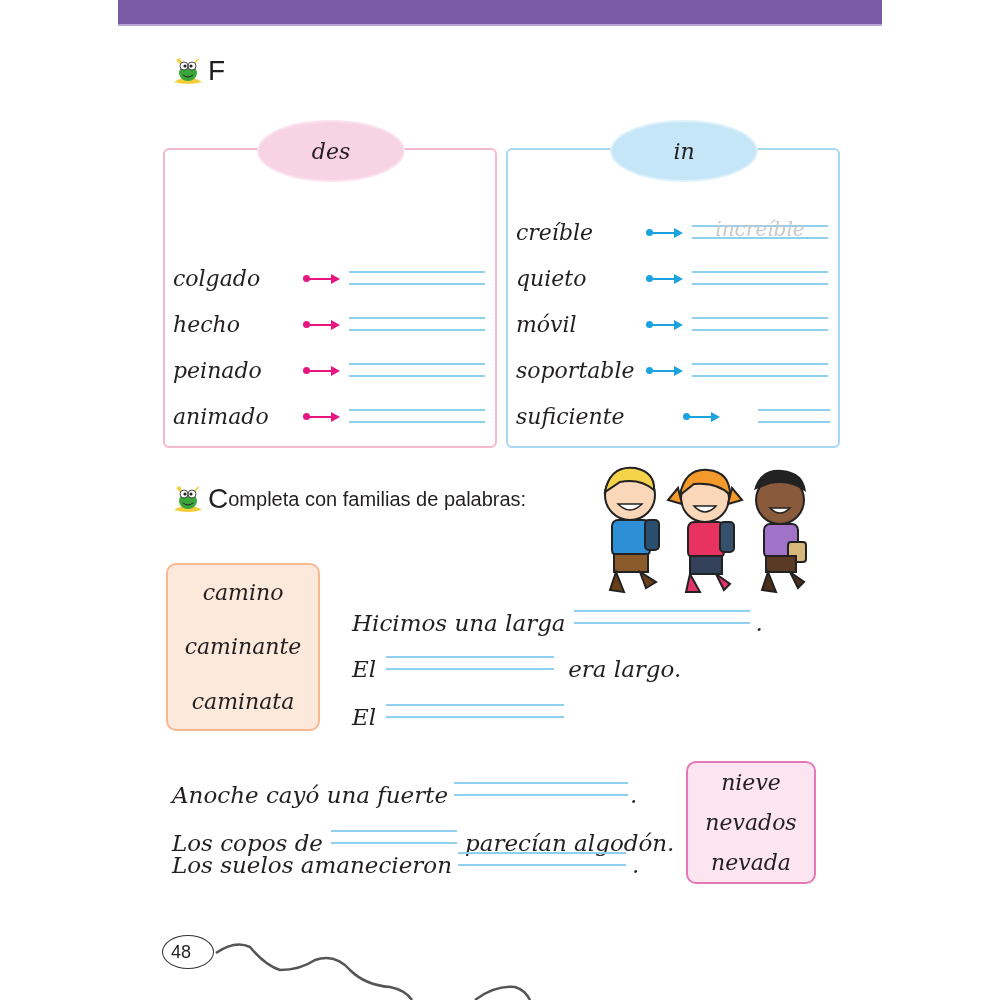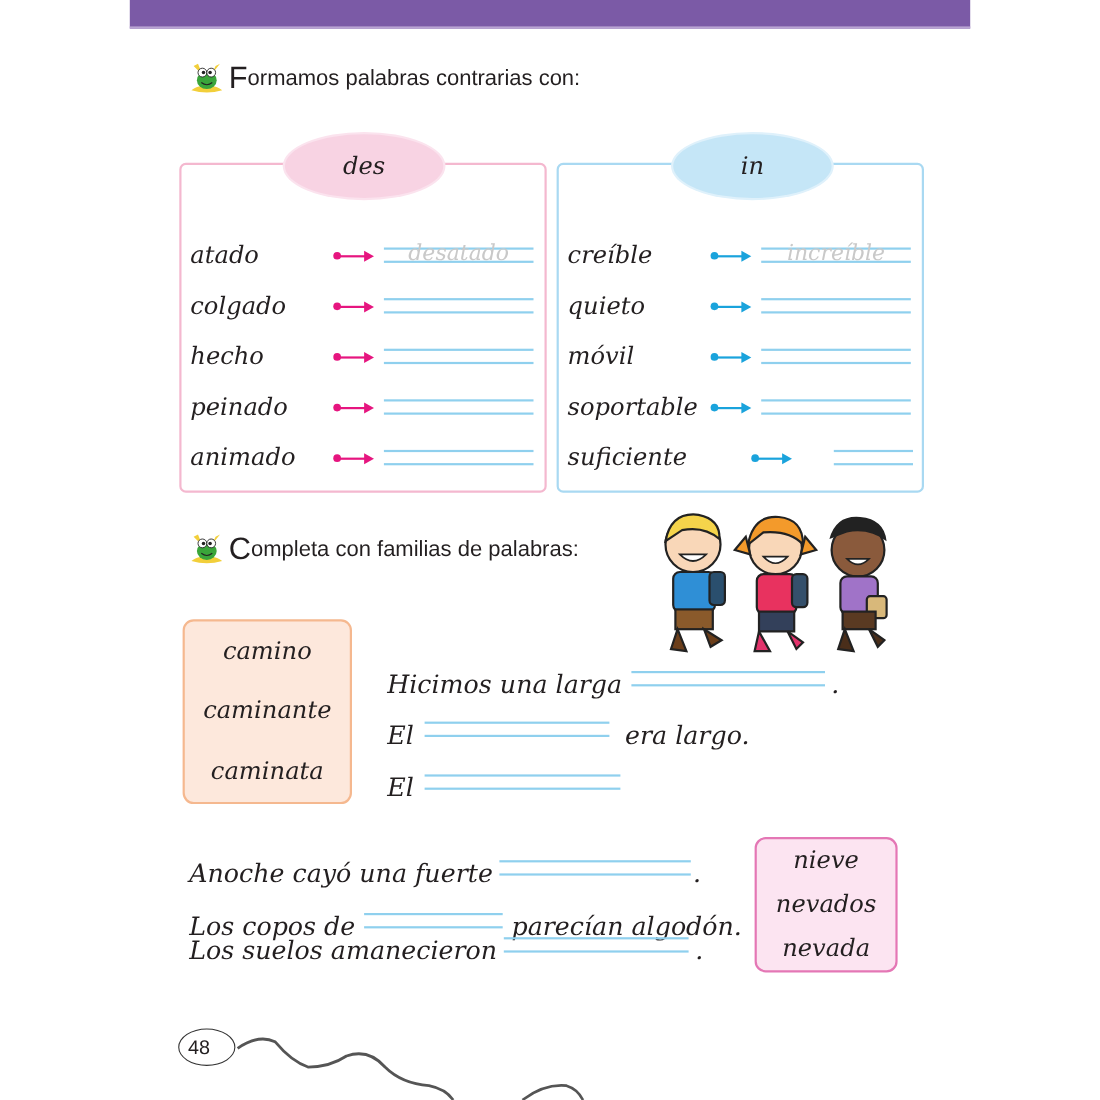--- a/index.html
+++ b/index.html
@@ -60,37 +60,25 @@
     <path d="M4 4 L12 12 L8 2 Z M28 2 L20 12 L24 4 Z" fill="#f2cf3a"></path>
     <path d="M2 26 Q10 20 16 24 Q22 20 30 26 Q16 30 2 26 Z" fill="#f2cf3a"></path>
     <ellipse cx="16" cy="17" rx="9" ry="8" fill="#3aa53a"></ellipse>
     <circle cx="12" cy="10" r="4" fill="#fff" stroke="#222" stroke-width="0.8"></circle>
     <circle cx="20" cy="10" r="4" fill="#fff" stroke="#222" stroke-width="0.8"></circle>
     <circle cx="13" cy="10" r="1.6" fill="#222"></circle>
     <circle cx="19" cy="10" r="1.6" fill="#222"></circle>
     <path d="M11 19 Q16 23 21 19" stroke="#222" fill="none" stroke-width="1"></path>
   </svg>
   <span class="cap">F</span>
-  <span>ormamos palabras contrarias con:</span>
 </div>
 
 <div class="panel pink">
   <div class="oval">
     <span class="cursive">des</span>
-  </div>
-  <div class="row" style="top:62px;">
-    <span class="word cursive">atado</span>
-    <span class="arrow pinkarrow">
-        <i class="dot"></i>
-        <i class="line"></i>
-        <i class="head"></i>
-      </span>
-    <span class="blank">
-        <span class="trace cursive">desatado</span>
-      </span>
   </div>
   <div class="row" style="top:108px;">
     <span class="word cursive">colgado</span>
     <span class="arrow pinkarrow">
         <i class="dot"></i>
         <i class="line"></i>
         <i class="head"></i>
       </span>
     <span class="blank"></span>
   </div>

